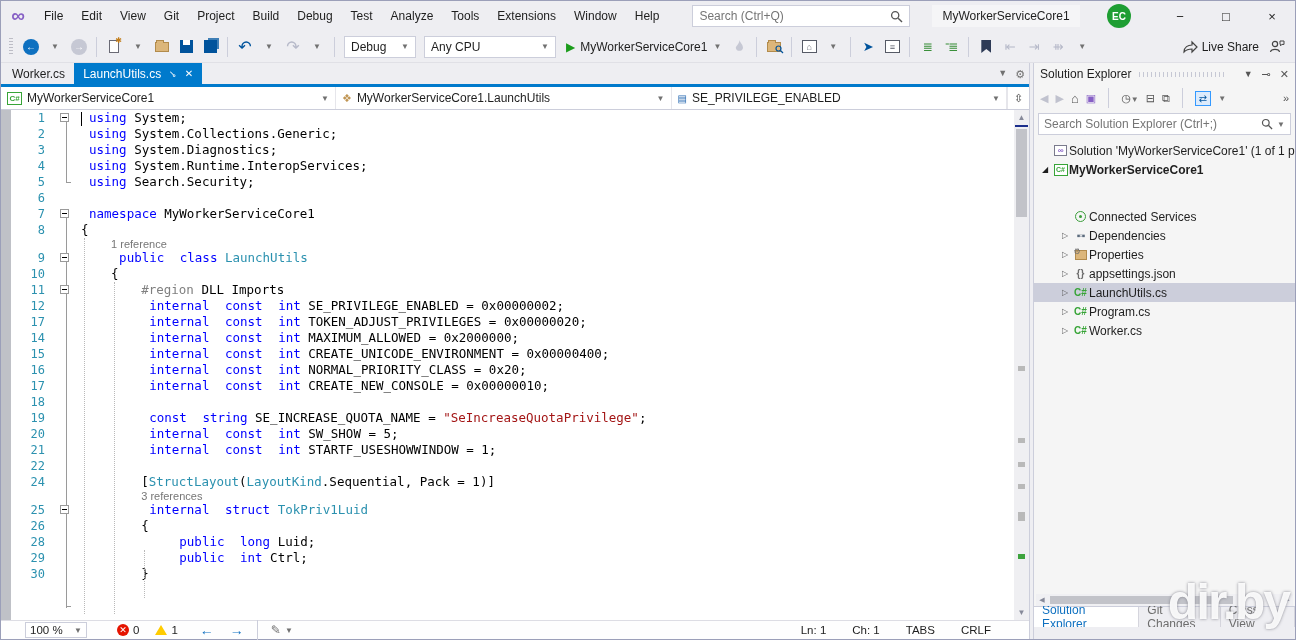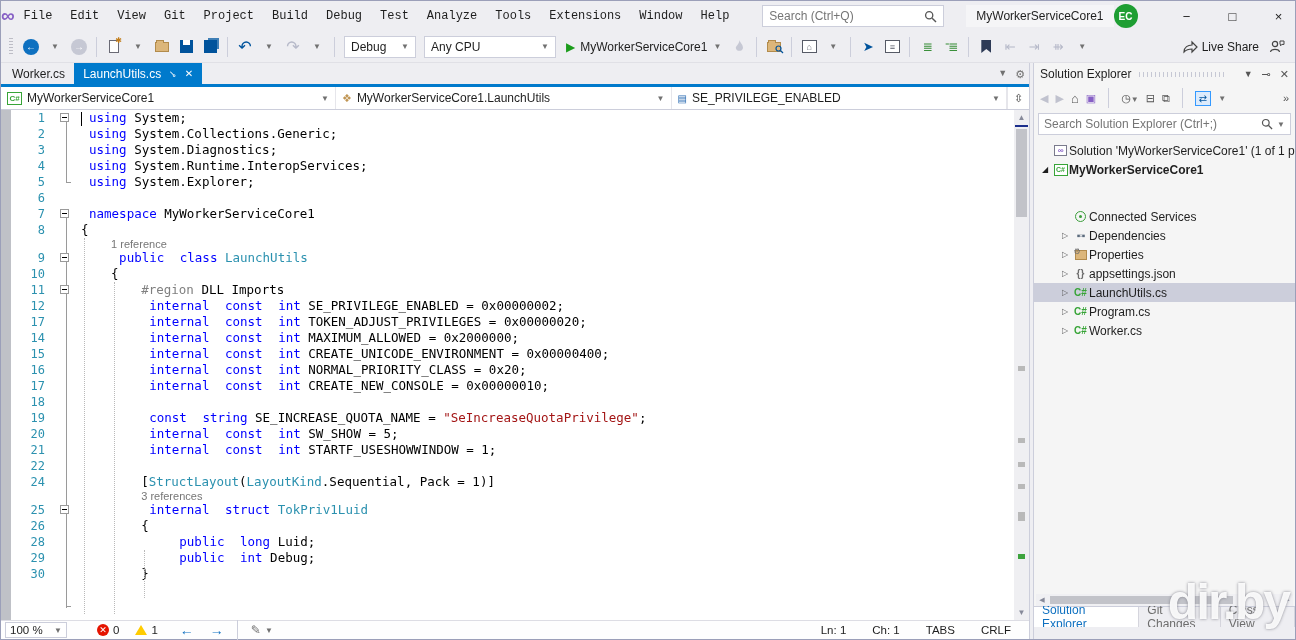--- a/index.html
+++ b/index.html
@@ -3,21 +3,21 @@
 <meta charset="utf-8">
 <style>
   * { margin:0; padding:0; box-sizing:border-box; }
   html,body { width:1296px; height:640px; overflow:hidden; background:#EEEEF2;
     font-family:"Liberation Sans", sans-serif; font-size:12px; color:#1E1E1E; }
   .win { position:relative; width:1296px; height:640px; background:#EEEEF2; border:1px solid #9B9FB9; display:flex; flex-direction:column; }
 
   
   .titlebar { height:30px; display:flex; align-items:center; background:#EEEEF2; flex:0 0 30px; }
   .vs-logo { width:34px; text-align:center; color:#865FC5; font-size:19px; font-weight:bold; font-style:italic; }
-  .menubar { display:flex; align-items:flex-start; height:100%;font-family:Liberation Mono, monospace; }
+  .menubar { display:flex; align-items:flex-start; height:100%; }
   .menu-item { padding:0 9px; line-height:30px; cursor:default; }
   .qsearch { display:flex; align-items:center; width:218px; height:22px; background:#FFFFFF; border:1px solid #CCCEDB; margin-left:24px; padding:0 6px; }
   .qsearch input { flex:1; border:0; outline:0; font-family:"Liberation Sans",sans-serif; font-size:12px; color:#6D6D6D; background:transparent; }
   .title-box { margin-left:22px; padding:4px 10px; background:#F5F5F7; color:#1E1E1E; }
   .tb-right { margin-left:auto; display:flex; align-items:center;justify-content:flex-end; }
   .avatar { width:24px; height:24px; border-radius:50%; background:#1E9E33; color:#fff; font-size:10px; font-weight:bold; display:flex; align-items:center; justify-content:center; margin-right:26px; }
   .winbtn { width:46px; height:30px; display:flex; align-items:center; justify-content:center; font-size:13px; color:#1E1E1E; }
 
   
   .toolbar { height:32px; flex:0 0 32px; display:flex; align-items:center; background:#EEEEF2; border-bottom:1px solid #E0E0E6; padding-left:8px; }
@@ -89,21 +89,21 @@
   .oline { position:absolute; width:0; border-left:1px solid #9A9A9A; z-index:1; }
   .otick { position:absolute; height:0; border-top:1px solid #9A9A9A; z-index:1; }
 
   
   .vscroll { width:15px; flex:0 0 15px; background:#EFEFF2; position:relative; }
   .vs-arrow { position:absolute; left:0; width:15px; height:15px; display:flex; align-items:center; justify-content:center; color:#868999; font-size:8px; }
   .vs-thumb { position:absolute; left:2px; width:11px; background:#C2C3C9; }
   .vs-mark { position:absolute; left:4px; width:7px; height:5px; background:#B9B9B9; }
 
   
-  .ed-bottom { height:19px; flex:0 0 19px; background:#FEFEFE; border-top:1px solid #DDDDE4; display:flex; align-items:center; padding:0 4px; font-size:11.5px; }
+  .ed-bottom { height:19px; flex:0 0 19px; background:#FEFEFE; border-top:1px solid #DDDDE4; display:flex; align-items:center; padding:0 24px; font-size:11.5px; }
   .zoom-box { width:62px; height:16px; border:1px solid #CCCEDB; background:#fff; display:flex; align-items:center; padding:0 4px; margin-right:30px; }
   .zoom-box .caret { margin-left:auto; }
   .err-dot { width:12px; height:12px; border-radius:50%; background:#E51400; color:#fff; font-size:9px; display:flex; align-items:center; justify-content:center; margin-right:4px; }
   .warn-tri { width:0; height:0; border-left:6px solid transparent; border-right:6px solid transparent; border-bottom:10px solid #FFCC00; margin:0 4px 0 16px; position:relative; }
   .nav-arrow { color:#0E70C0; font-size:14px; margin:0 8px; }
   .brush { color:#6D6D6D; font-size:12px; margin-left:8px; }
   .ed-bottom .right { margin-left:auto; display:flex; gap:26px; margin-right:14px; color:#1E1E1E; }
 
   
   .vsplit { width:4px; flex:0 0 4px; background:#EEEEF2; border-left:1px solid #CCCEDB; }
@@ -336,21 +336,21 @@
       </div>
 
       <div class="editor-body">
         <div class="glyph-margin"></div>
         <div class="code-scroll">
           <div class="code-rows" id="code-rows">
               <div class="code-row"><div class="ln">1</div><div class="fold"><span class="fold-box"></span></div><div class="code"><span class="caret-bar"></span><span class="tok-k">using</span><span class="tok-p"> System;</span></div></div>
               <div class="code-row"><div class="ln">2</div><div class="fold"></div><div class="code"><span class="tok-k">using</span><span class="tok-p"> System.Collections.Generic;</span></div></div>
               <div class="code-row"><div class="ln">3</div><div class="fold"></div><div class="code"><span class="tok-k">using</span><span class="tok-p"> System.Diagnostics;</span></div></div>
               <div class="code-row"><div class="ln">4</div><div class="fold"></div><div class="code"><span class="tok-k">using</span><span class="tok-p"> System.Runtime.InteropServices;</span></div></div>
-              <div class="code-row"><div class="ln">5</div><div class="fold"></div><div class="code"><span class="tok-k">using</span><span class="tok-p"> System.Explorer;</span></div></div>
+              <div class="code-row"><div class="ln">5</div><div class="fold"></div><div class="code"><span class="tok-k">using</span><span class="tok-p"> Search.Security;</span></div></div>
               <div class="code-row"><div class="ln">6</div><div class="fold"></div><div class="code"></div></div>
               <div class="code-row"><div class="ln">7</div><div class="fold"><span class="fold-box"></span></div><div class="code"><span class="tok-k">namespace</span><span class="tok-p"> MyWorkerServiceCore1</span></div></div>
               <div class="code-row"><div class="ln">8</div><div class="fold"></div><div class="code"><span class="tok-p">{</span></div></div>
               <div class="code-row lens"><div class="ln"></div><div class="fold"></div><div class="code codelens-text" style="padding-left: 36.12px;">1 reference</div></div>
               <div class="code-row"><div class="ln">9</div><div class="fold"><span class="fold-box"></span></div><div class="code"><span class="tok-p">    </span><span class="tok-k">public</span><span class="tok-p"> </span><span class="tok-k">class</span><span class="tok-p"> </span><span class="tok-t">LaunchUtils</span></div></div>
               <div class="code-row"><div class="ln">10</div><div class="fold"></div><div class="code"><span class="tok-p">    {</span></div></div>
               <div class="code-row"><div class="ln">11</div><div class="fold"><span class="fold-box"></span></div><div class="code"><span class="tok-p">        </span><span class="tok-d">#region</span><span class="tok-p"> DLL Imports</span></div></div>
               <div class="code-row"><div class="ln">12</div><div class="fold"></div><div class="code"><span class="tok-p">        </span><span class="tok-k">internal</span><span class="tok-p"> </span><span class="tok-k">const</span><span class="tok-p"> </span><span class="tok-k">int</span><span class="tok-p"> SE_PRIVILEGE_ENABLED = 0x00000002;</span></div></div>
               <div class="code-row"><div class="ln">17</div><div class="fold"></div><div class="code"><span class="tok-p">        </span><span class="tok-k">internal</span><span class="tok-p"> </span><span class="tok-k">const</span><span class="tok-p"> </span><span class="tok-k">int</span><span class="tok-p"> TOKEN_ADJUST_PRIVILEGES = 0x00000020;</span></div></div>
               <div class="code-row"><div class="ln">14</div><div class="fold"></div><div class="code"><span class="tok-p">        </span><span class="tok-k">internal</span><span class="tok-p"> </span><span class="tok-k">const</span><span class="tok-p"> </span><span class="tok-k">int</span><span class="tok-p"> MAXIMUM_ALLOWED = 0x2000000;</span></div></div>
@@ -360,21 +360,21 @@
               <div class="code-row"><div class="ln">18</div><div class="fold"></div><div class="code"></div></div>
               <div class="code-row"><div class="ln">19</div><div class="fold"></div><div class="code"><span class="tok-p">        </span><span class="tok-k">const</span><span class="tok-p"> </span><span class="tok-k">string</span><span class="tok-p"> SE_INCREASE_QUOTA_NAME = </span><span class="tok-s">"SeIncreaseQuotaPrivilege"</span><span class="tok-p">;</span></div></div>
               <div class="code-row"><div class="ln">20</div><div class="fold"></div><div class="code"><span class="tok-p">        </span><span class="tok-k">internal</span><span class="tok-p"> </span><span class="tok-k">const</span><span class="tok-p"> </span><span class="tok-k">int</span><span class="tok-p"> SW_SHOW = 5;</span></div></div>
               <div class="code-row"><div class="ln">21</div><div class="fold"></div><div class="code"><span class="tok-p">        </span><span class="tok-k">internal</span><span class="tok-p"> </span><span class="tok-k">const</span><span class="tok-p"> </span><span class="tok-k">int</span><span class="tok-p"> STARTF_USESHOWWINDOW = 1;</span></div></div>
               <div class="code-row"><div class="ln">22</div><div class="fold"></div></div>
               <div class="code-row"><div class="ln">24</div><div class="fold"></div><div class="code"><span class="tok-p">        [</span><span class="tok-t">StructLayout</span><span class="tok-p">(</span><span class="tok-t">LayoutKind</span><span class="tok-p">.Sequential, Pack = 1)]</span></div></div>
               <div class="code-row lens"><div class="ln"></div><div class="fold"></div><div class="code codelens-text" style="padding-left: 66.24px;">3 references</div></div>
               <div class="code-row"><div class="ln">25</div><div class="fold"><span class="fold-box"></span></div><div class="code"><span class="tok-p">        </span><span class="tok-k">internal</span><span class="tok-p"> </span><span class="tok-k">struct</span><span class="tok-p"> </span><span class="tok-t">TokPriv1Luid</span></div></div>
               <div class="code-row"><div class="ln">26</div><div class="fold"></div><div class="code"><span class="tok-p">        {</span></div></div>
               <div class="code-row"><div class="ln">28</div><div class="fold"></div><div class="code"><span class="tok-p">            </span><span class="tok-k">public</span><span class="tok-p"> </span><span class="tok-k">long</span><span class="tok-p"> Luid;</span></div></div>
-              <div class="code-row"><div class="ln">29</div><div class="fold"></div><div class="code"><span class="tok-p">            </span><span class="tok-k">public</span><span class="tok-p"> </span><span class="tok-k">int</span><span class="tok-p"> Debug;</span></div></div>
+              <div class="code-row"><div class="ln">29</div><div class="fold"></div><div class="code"><span class="tok-p">            </span><span class="tok-k">public</span><span class="tok-p"> </span><span class="tok-k">int</span><span class="tok-p"> Ctrl;</span></div></div>
               <div class="code-row"><div class="ln">30</div><div class="fold"></div><div class="code"><span class="tok-p">        }</span></div></div>
               <div class="oline" style="left: 55px; top: 12px; height: 60px;"></div>
               <div class="otick" style="left: 55px; top: 72px; width: 5px;"></div>
               <div class="oline" style="left: 55px; top: 108px; height: 390px;"></div>
               <div class="otick" style="left: 55px; top: 496px; width: 5px;"></div>
               <div class="guide" style="left: 73px; top: 128px; height: 376px;"></div>
               <div class="guide" style="left: 103.12px; top: 172px; height: 332px;"></div>
               <div class="guide" style="left: 133.24px; top: 440px; height: 48px;"></div>
             </div>
         </div>

